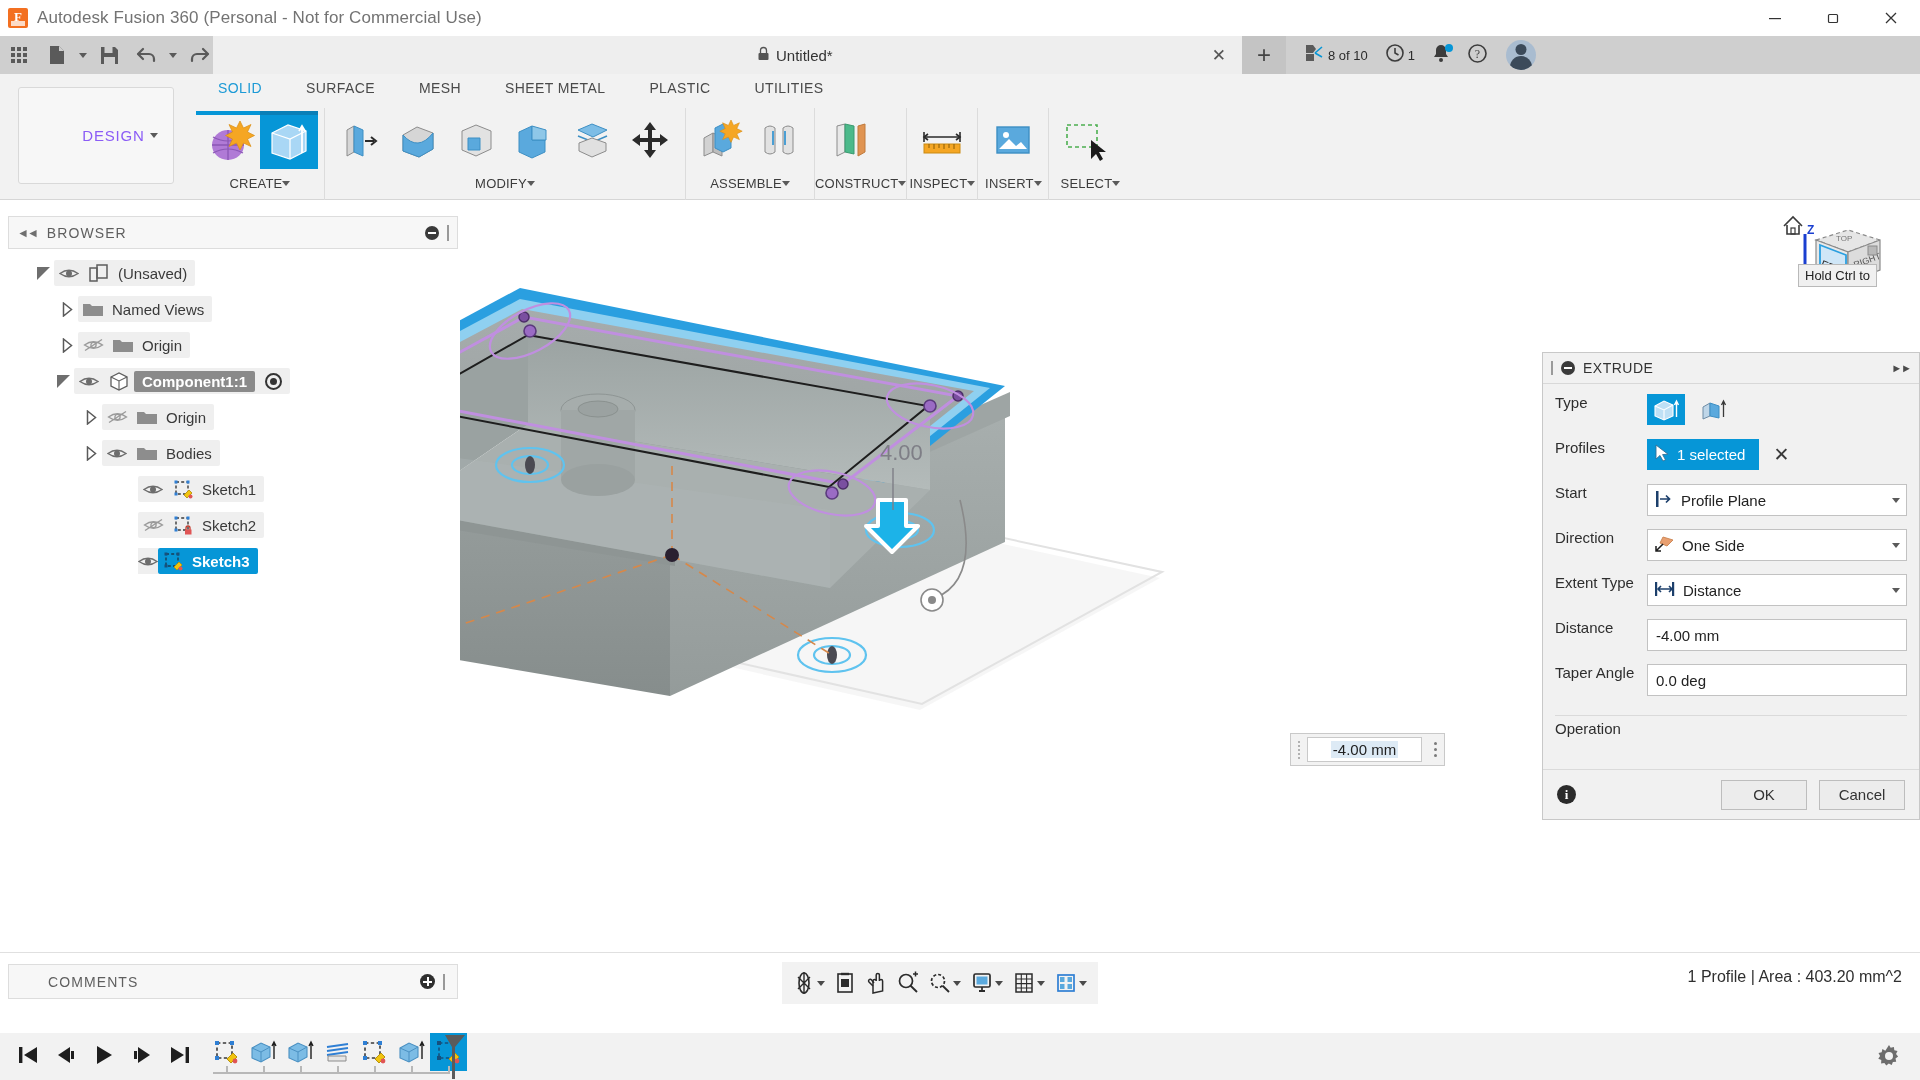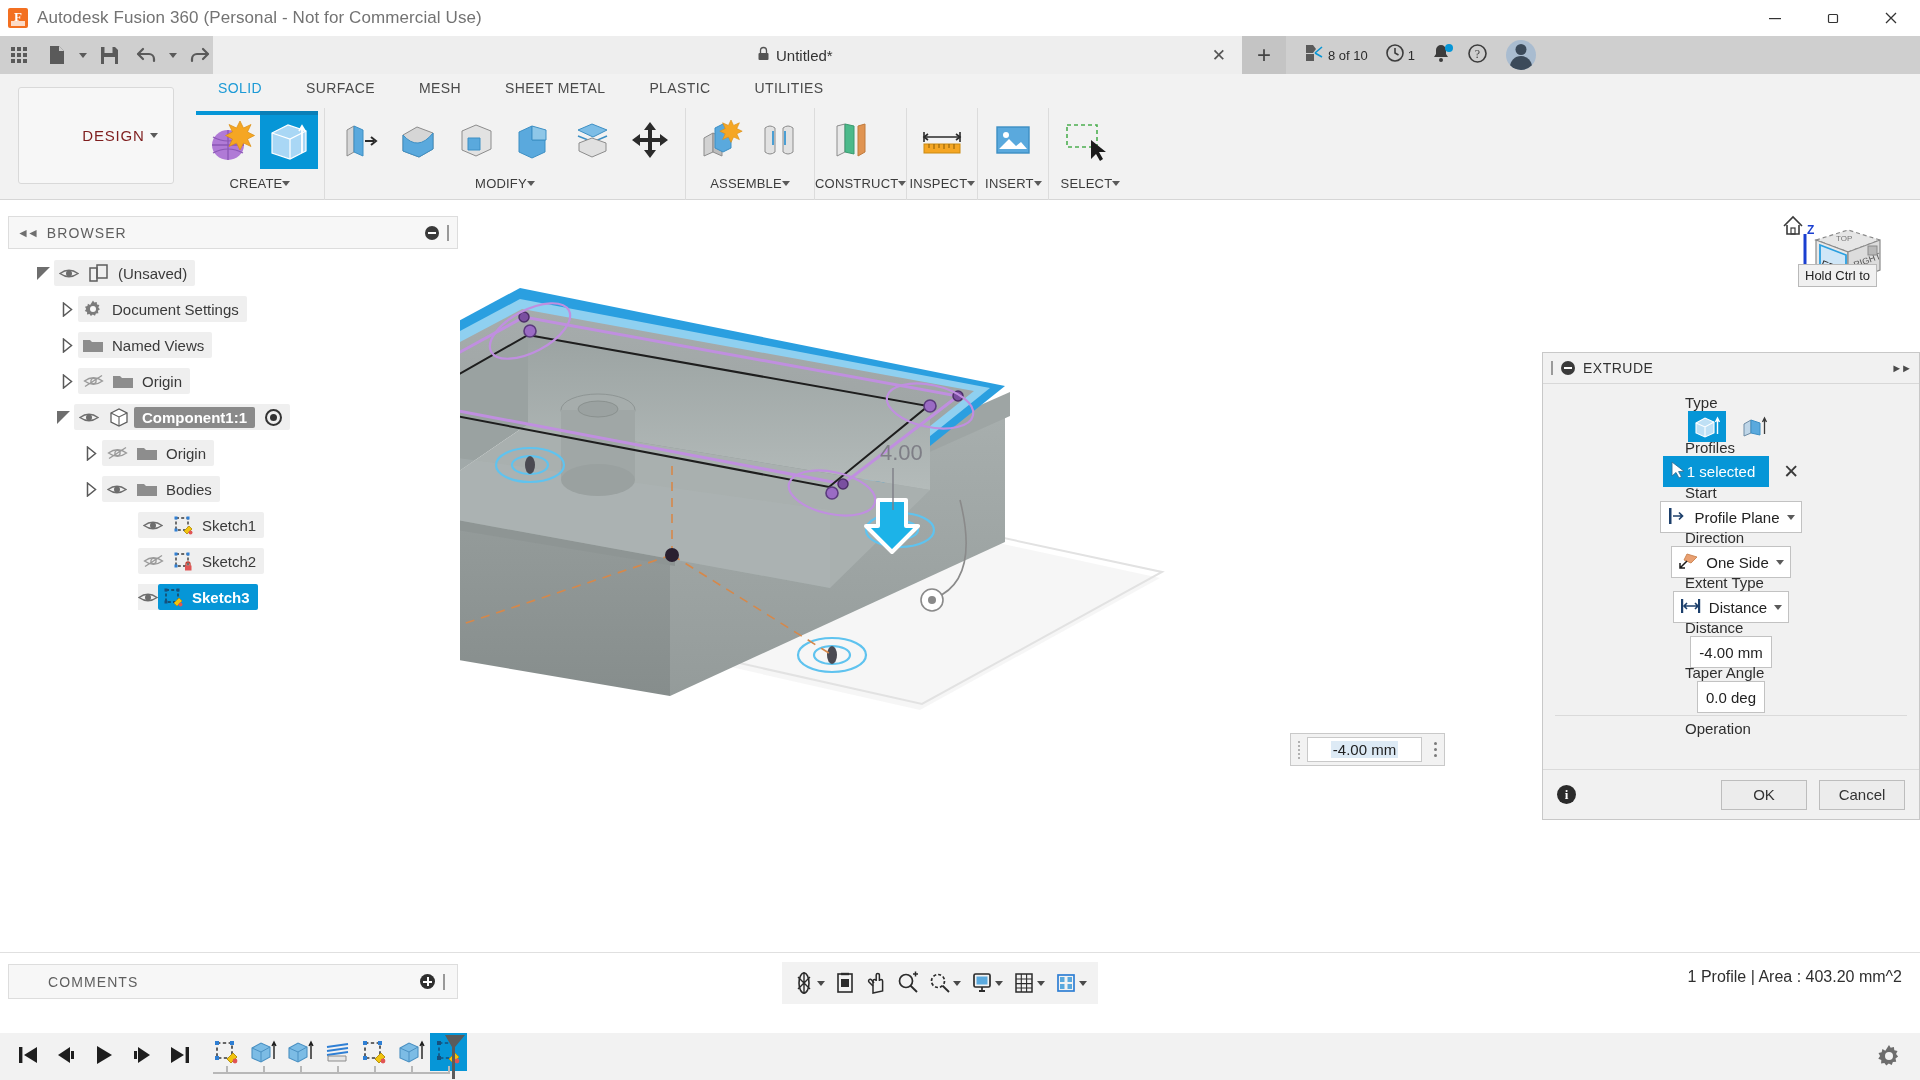--- a/index.html
+++ b/index.html
@@ -91,21 +91,21 @@
   
   .ribbon {
     position: absolute; top: 74px; left: 0; width: 1920px; height: 126px;
     background: #f2f2f2; border-bottom: 1px solid #d6d6d6;
   }
   .design-box {
     position: absolute; left: 18px; top: 13px; width: 156px; height: 97px;
     border: 1px solid #d9d9d9; border-radius: 3px; background: #f7f7f7;
     display: flex; align-items: center; justify-content: center; gap: 5px;
   }
-  .design-box .t { font-size: 15px; color: #7f1d1d; letter-spacing: .8px; margin-left: 48px; }
+  .design-box .t { font-size: 15px; color: #8b5cf6; letter-spacing: .8px; margin-left: 48px; }
 
   .tabrow { position: absolute; left: 196px; top: 6px; height: 24px; display: flex; }
   .rtab { font-size: 14px; color: #4a4a4a; padding: 0 22px; letter-spacing: .4px; }
   .rtab.active { color: #1c9ad6; }
   .rtab-underline {
     position: absolute; left: 0; right: 0; bottom: -11px; height: 4px; background: #0696d7;
   }
 
   .panels { position: absolute; left: 196px; top: 34px; height: 92px; display: flex; }
   .panel { display: flex; flex-direction: column; border-right: 1px solid #dcdcdc; }
@@ -182,27 +182,27 @@
     background: #f1f1f1; border: 1px solid #c8c8c8;
   }
   .ex-hdr {
     height: 31px; display: flex; align-items: center; padding: 0 8px;
     border-bottom: 1px solid #d8d8d8; background: #f1f1f1;
   }
   .ex-hdr .grip2 { width: 2px; height: 14px; border-left: 1px solid #9a9a9a; border-right: 1px solid #9a9a9a; margin-right: 8px; }
   .ex-hdr .t { font-size: 14px; color: #333; letter-spacing: .5px; margin-left: 8px; }
   .ex-hdr .exp { margin-left: auto; color: #4a4a4a; font-size: 11px; letter-spacing: -1px; }
   .ex-body { padding: 10px 12px 4px 12px; }
-  .ex-row { display: flex; align-items: center; height: 45px; flex-direction: column; }
+  .ex-row { display: flex; align-items: flex-start; height: 45px; }
   .ex-lbl { width: 92px; font-size: 15px; color: #2e2e2e; flex: none; }
   .ex-ctl { flex: 1; }
   .typebtn { width: 38px; height: 31px; display: flex; align-items: center; justify-content: center; }
   .typebtn.on { background: #0696d7; }
   .selpill {
-    display: inline-flex; align-items: center; gap: 1px; background: #0696d7; color: #fff;
+    display: inline-flex; align-items: center; gap: 7px; background: #0696d7; color: #fff;
     height: 31px; padding: 0 14px 0 8px; font-size: 15px;
   }
   .ex-x { font-size: 19px; color: #3a3a3a; margin-left: 14px; }
   .combo {
     height: 32px; background: #fff; border: 1px solid #c2c2c2; display: flex; align-items: center;
     padding: 0 6px; font-size: 15px; color: #222; gap: 7px;
   }
   .combo .cv { flex: 1; }
   .field {
     height: 32px; background: #fff; border: 1px solid #c2c2c2; display: flex; align-items: center;
@@ -739,36 +739,20 @@
           <span class="ic">
             <svg width="22" height="20" viewBox="0 0 22 20">
                 <path d="M2 5 h7 v13 H2 Z" fill="none" stroke="#5e5e5e" stroke-width="1.5"></path>
                 <path d="M9 2 h10 v13 H9 Z" fill="none" stroke="#5e5e5e" stroke-width="1.5"></path>
               </svg>
           </span>
           <span class="lab">(Unsaved)</span>
         </span>
       </div>
 
-      <div class="trow" style="padding-left:48px">
-        <span class="arrow-r">
-          <svg width="11" height="15" viewBox="0 0 11 15">
-              <path d="M1.5 1 L9.5 7.5 L1.5 14 Z" fill="none" stroke="#5a5a5a" stroke-width="1.5"></path>
-            </svg>
-        </span>
-        <span class="tw">
-          <span class="ic">
-            <svg width="20" height="20" viewBox="0 0 20 20">
-                <path d="M10 1.5 l1.3 2.1 2.4 -0.7 0.3 2.5 2.4 0.7 -1.1 2.3 1.6 1.9 -2 1.5 0.5 2.4 -2.5 0.2 -0.9 2.3 -2.2 -1.2 -1.9 1.6 -1.4 -2 -2.5 0.4 0.1 -2.5 -2.3 -1 1.4 -2.1 -1.2 -2.2 2.4 -0.6 0.5 -2.4 2.2 1.2 Z" fill="#7b7b7b"></path>
-                <circle cx="10" cy="10" r="3" fill="#f7f7f7"></circle>
-              </svg>
-          </span>
-          <span class="lab">Document Settings</span>
-        </span>
-      </div>
 
       <div class="trow" style="padding-left:48px">
         <span class="arrow-r">
           <svg width="11" height="15" viewBox="0 0 11 15">
               <path d="M1.5 1 L9.5 7.5 L1.5 14 Z" fill="none" stroke="#5a5a5a" stroke-width="1.5"></path>
             </svg>
         </span>
         <span class="tw">
           <span class="ic">
             <svg width="22" height="17" viewBox="0 0 22 17">

